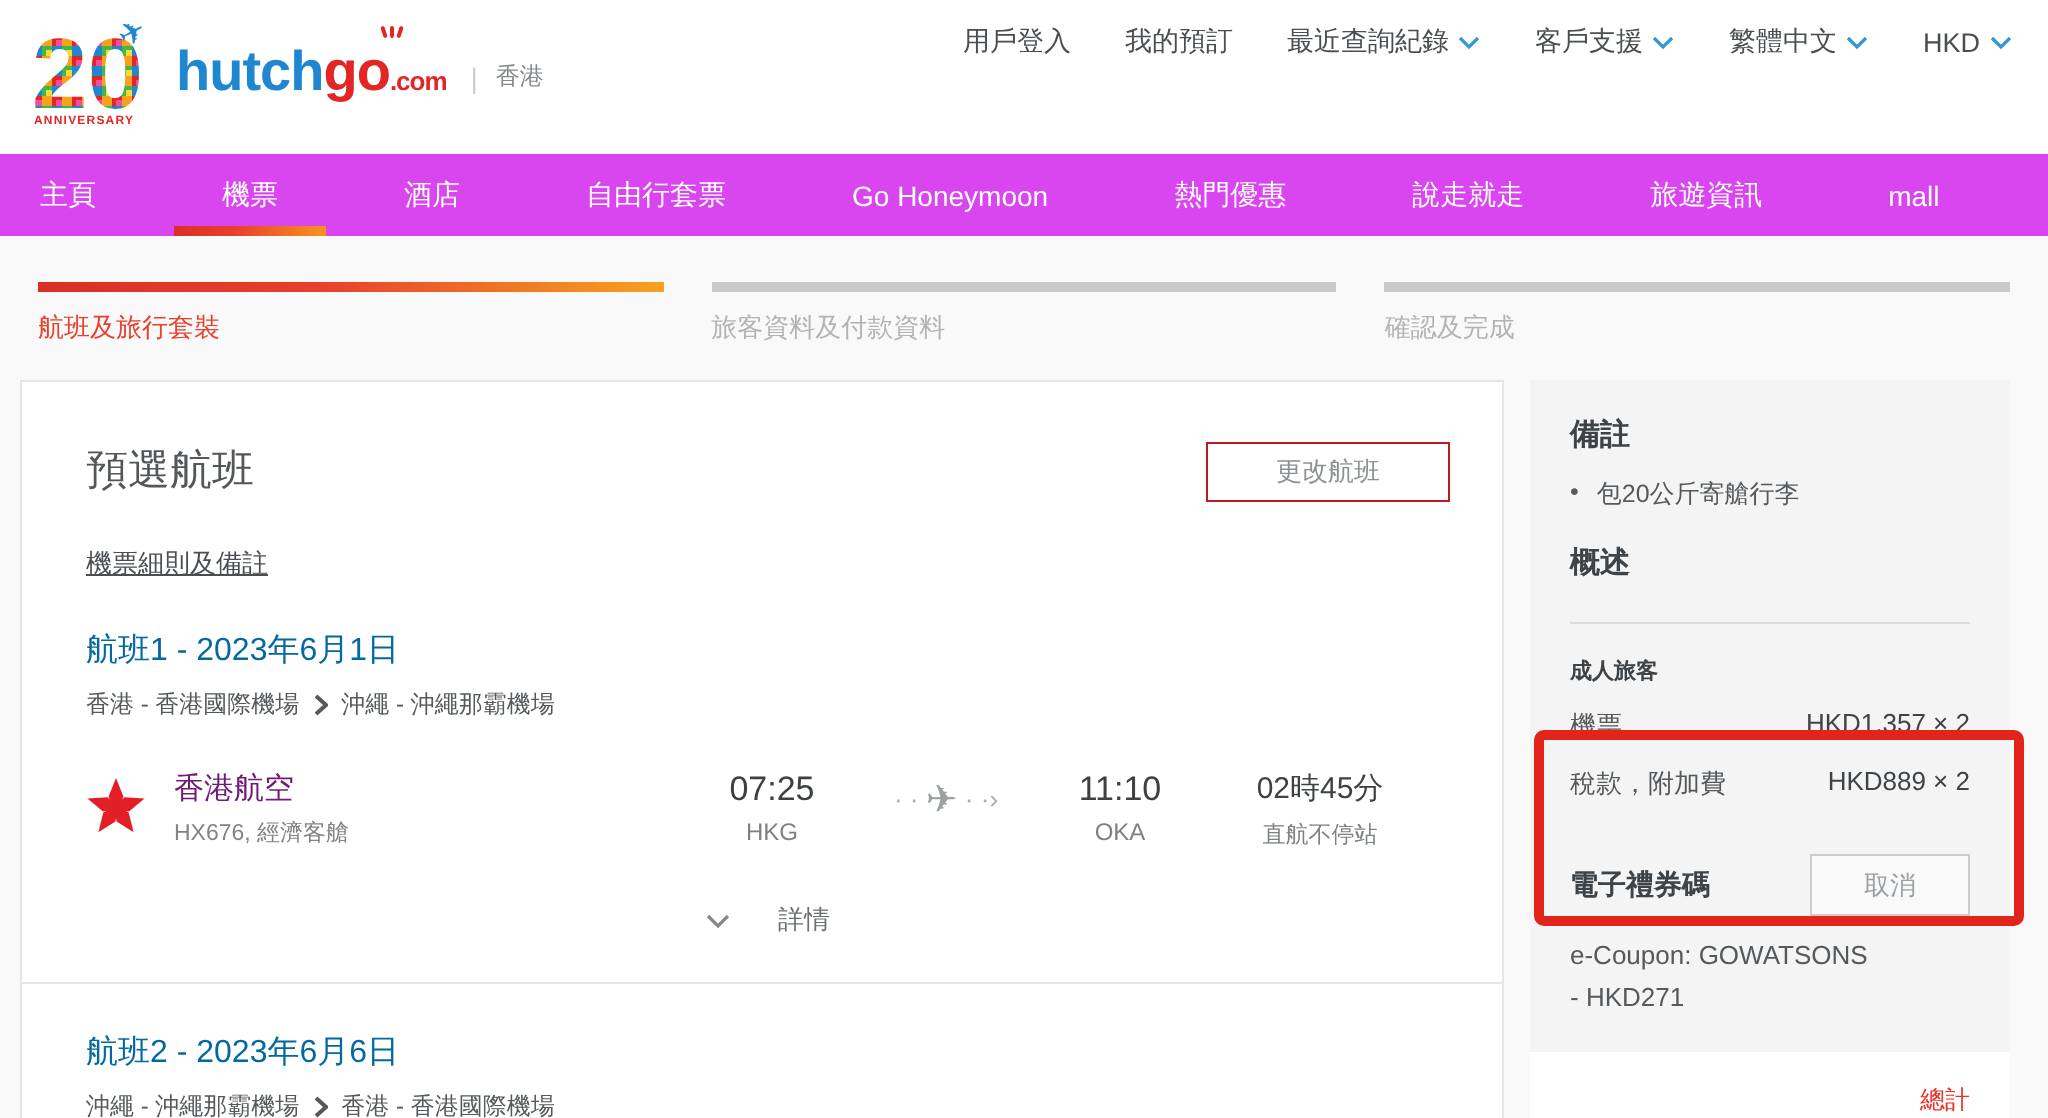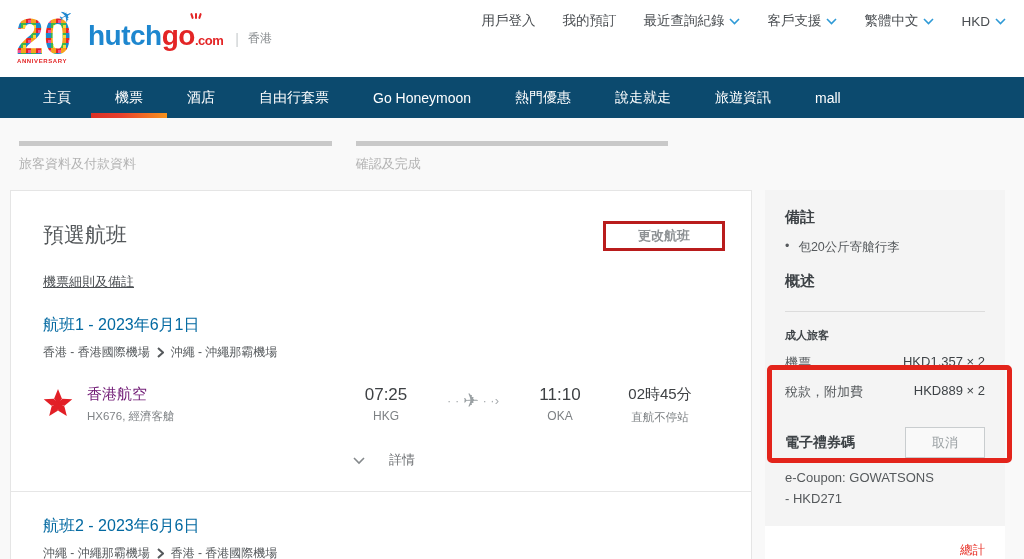--- a/index.html
+++ b/index.html
@@ -23,38 +23,38 @@
   .go-ticks i:nth-child(1){ transform:rotate(-18deg); }
   .go-ticks i:nth-child(3){ transform:rotate(18deg); }
   .region-wrap { margin:22px 0 0 12px; font-size:12px; color:#85898c; display:flex; gap:9px; align-items:center; }
   .region-wrap .vbar { color:#c9cdcf; font-size:14px; }
 
   .top-links { position:absolute; right:18px; top:12px; display:flex; gap:27px; font-size:13.5px; color:#4a4e52; }
   .top-link { display:flex; align-items:center; gap:5px; cursor:pointer; white-space:nowrap; }
   .chev-blue svg { display:block; }
 
   
-  .navbar { position:absolute; top:77px; left:0; width:1024px; height:41px; background:#0c4a6e; display:flex; align-items:center; gap:44px; padding-left:43px; }
+  .navbar { position:absolute; top:77px; left:0; width:1024px; height:41px; background:#d946ef; display:flex; align-items:center; gap:63px; padding-left:20px; }
   .nav-item { color:#fff; font-size:14px; position:relative; height:41px; display:flex; align-items:center; cursor:pointer; white-space:nowrap; }
   .nav-item.active::after { content:""; position:absolute; left:-24px; right:-24px; bottom:0; height:5px;
     background:linear-gradient(90deg,#d93025,#e8402d 40%,#f7941d); }
 
   
   .progress { position:absolute; top:118px; left:0; width:1024px; height:72px; display:grid; grid-template-columns:1fr 1fr 1fr; column-gap:24px; padding:0 19px; }
   .step { padding-top:23px; }
   .step .bar { height:5px; background:#c9c9c9; }
   .step .slabel { margin-top:9px; font-size:13px; color:#b3b3b3; }
   .step.active .bar { background:linear-gradient(90deg,#d93025,#e8402d 45%,#f7a21e); }
   .step.active .slabel { color:#e8402d; }
 
   
   .main-card { position:absolute; left:10px; top:190px; width:742px; height:500px; background:#fff; border:1px solid #e5e5e5; }
   .card-head { position:relative; padding:30px 26px 0 32px; }
   .card-title { font-size:21px; color:#53575a; font-weight:400; }
-  .btn-change { position:absolute; right:26px; top:30px; width:122px; height:30px; background:#fff; border:3px solid #b91c1c; font-size:13px; color:#8d9194; cursor:pointer; font-family:inherit;font-weight:bold; }
+  .btn-change { position:absolute; right:26px; top:30px; width:122px; height:30px; background:#fff; border:1px solid #b91c1c; font-size:13px; color:#8d9194; cursor:pointer; font-family:inherit; }
   .fare-link { display:inline-block; margin:24px 0 0 32px; font-size:13px; color:#4a4e52; text-decoration:underline; cursor:pointer; }
 
   .flight-section { padding:24px 26px 0 32px; }
   .flight-heading { font-size:16px; color:#0369a1; }
   .flight-route { margin-top:8px; font-size:12px; color:#55595c; display:flex; align-items:center; gap:5px; }
   .flight-route .rchev { display:inline-flex; margin:0 2px; }
 
   .flight-row { display:flex; align-items:flex-start; margin-top:24px; }
   .airline-logo { width:30px; height:32px; margin-top:2px; flex:0 0 30px; }
   .airline-block { margin-left:14px; flex:1 1 auto; }
@@ -182,20 +182,24 @@
   <div class="nav-item">酒店</div>
   <div class="nav-item">自由行套票</div>
   <div class="nav-item">Go Honeymoon</div>
   <div class="nav-item">熱門優惠</div>
   <div class="nav-item">說走就走</div>
   <div class="nav-item">旅遊資訊</div>
   <div class="nav-item">mall</div>
 </div>
 
 <div class="progress">
+  <div class="step active">
+    <div class="bar"></div>
+    <div class="slabel">航班及旅行套裝</div>
+  </div>
   <div class="step">
     <div class="bar"></div>
     <div class="slabel">旅客資料及付款資料</div>
   </div>
   <div class="step">
     <div class="bar"></div>
     <div class="slabel">確認及完成</div>
   </div>
 </div>
 

